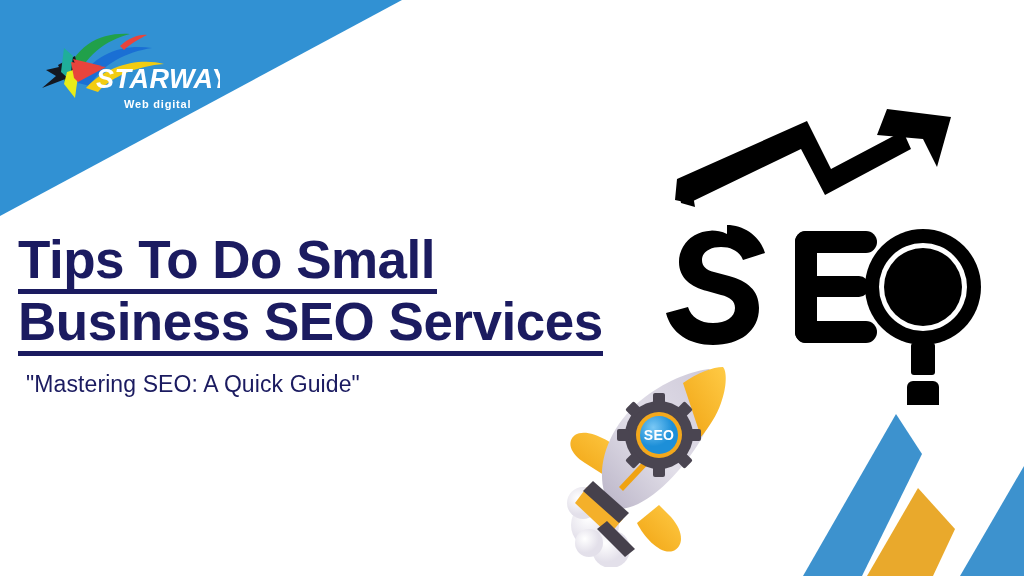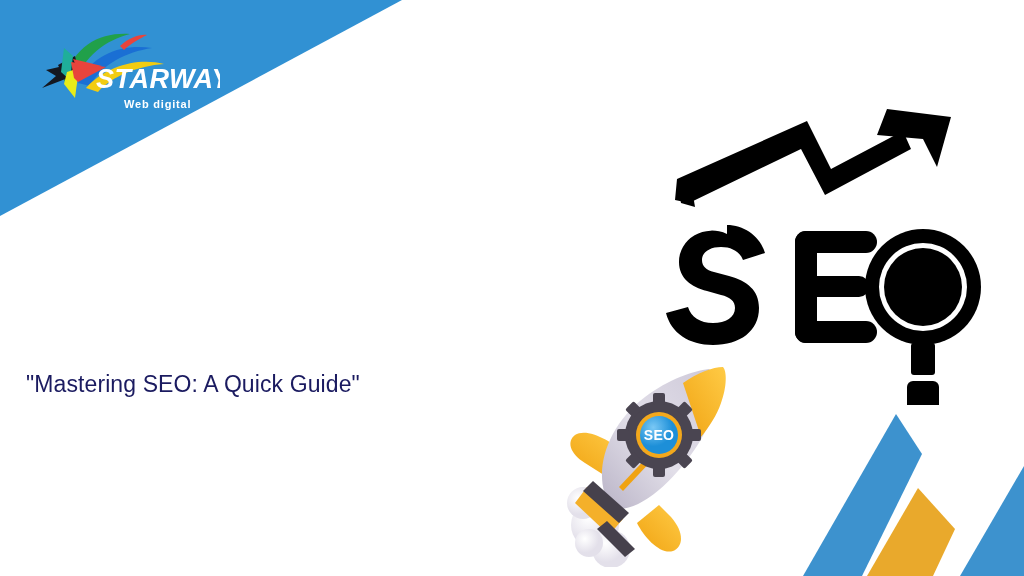--- a/index.html
+++ b/index.html
@@ -86,20 +86,22 @@
         <path d="M37 36 L72 41 L44 56 L40 52 Z" fill="#e8443c"></path>
         <path d="M39 33 L68 40 L44 44 Z" fill="#e8443c"></path>
       </g>
 
       <text x="62" y="62" fill="#ffffff" font-family="Liberation Sans, sans-serif" font-size="27" font-weight="bold" font-style="italic" letter-spacing="0.5">STARWAY</text>
       <text x="90" y="82" fill="#ffffff" font-family="Liberation Sans, sans-serif" font-size="11" font-weight="bold" letter-spacing="0.8">Web digital</text>
     </svg>
   </div>
 
   <div class="headline">
+    <span class="ln l1">Tips To Do Small</span>
+    <span class="ln l2">Business SEO Services</span>
   </div>
 
   <div class="subtitle">"Mastering SEO: A Quick Guide"</div>
 
   <div class="seo-art">
     <svg viewBox="0 0 330 310" width="330" height="310" aria-hidden="true">
 
       <g>
         <path d="M20 105 L22 84 L152 26 L176 74 L248 36 L256 54 L170 100 L146 54 L34 108 Z" fill="#000000"></path>
         <path d="M22 84 L26 108 L40 112 L36 88 Z" fill="#000000"></path>

